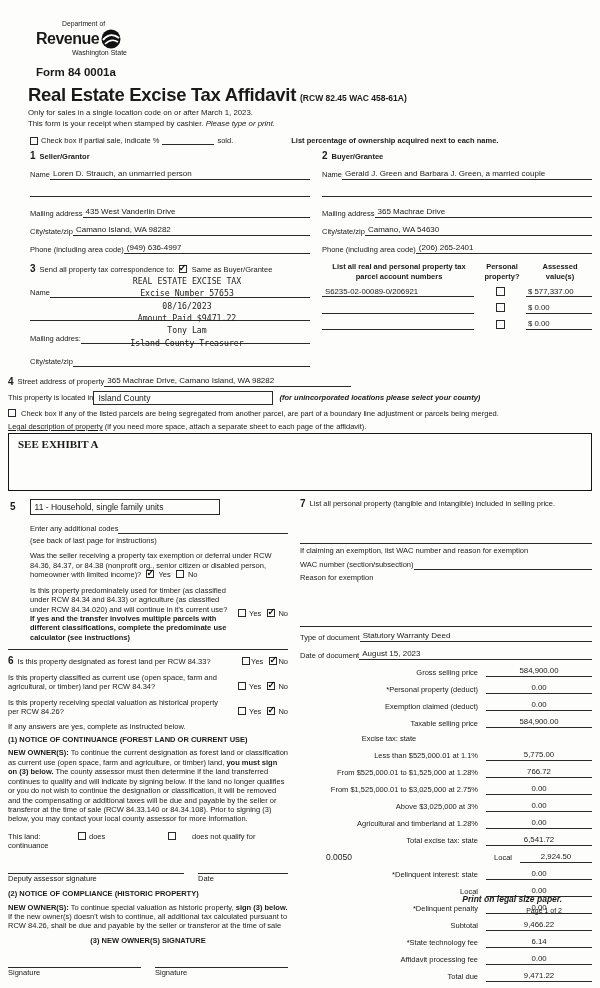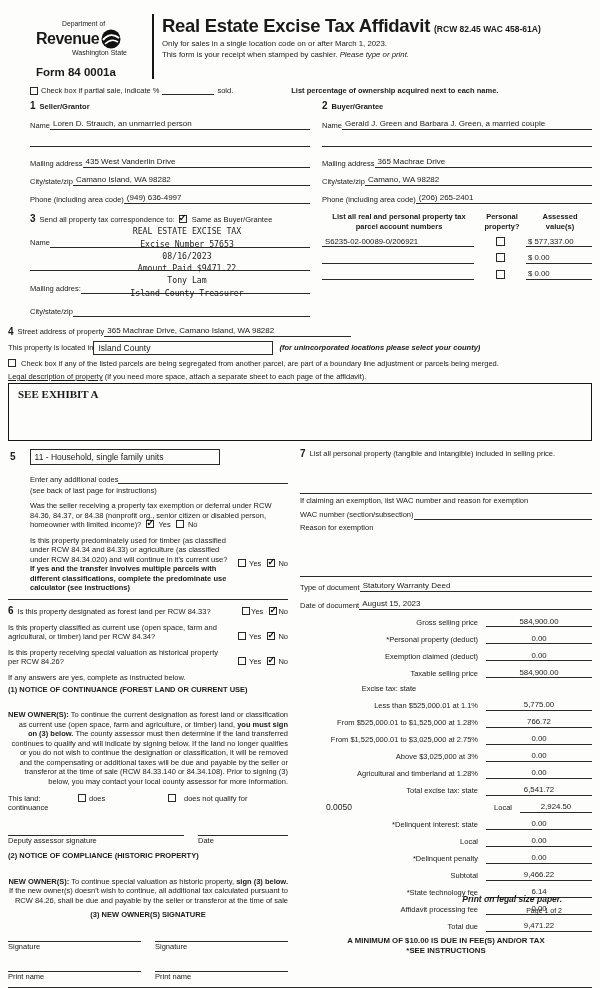--- a/index.html
+++ b/index.html
@@ -3,21 +3,21 @@
 <meta charset="utf-8">
 <style>
   html,body{margin:0;padding:0;background:#e9e9e9;}
   body{width:600px;height:988px;overflow:hidden;}
   .page{position:relative;width:600px;height:988px;background:#fdfdfb;color:#1a1a1a;
         font-family:"Liberation Sans",sans-serif;font-size:7.5px;line-height:1.26;box-sizing:border-box;
         padding:12px 8px 0 8px;}
   .b{font-weight:700;}
   .i{font-style:italic;}
   
-  .hdr{display:flex;margin-left:20px;}
+  .hdr{display:flex;margin-left:20px;flex-direction:column;}
   .logo{width:118px;flex:none;padding-top:8px;}
   .logo-dept{font-size:6.8px;margin-left:34px;}
   .logo-rev-row{display:flex;align-items:center;}
   .logo-rev{font-weight:700;font-size:16px;letter-spacing:-0.5px;margin-left:8px;}
   .logo-mark{width:20px;height:20px;margin-left:2px;}
   .logo-wa{font-size:7px;margin-left:44px;}
   .logo-form{font-weight:700;font-size:11.5px;margin-top:7px;margin-left:8px;}
   .vr{border-left:2px solid #151515;margin:2px 8px 0 6px;}
   .titleblk{flex:1;padding-top:2px;}
   .title-row{display:flex;align-items:baseline;}
@@ -62,21 +62,21 @@
   .exhibit{border:1.6px solid #151515;height:58px;margin-top:2px;padding:4px 9px;box-sizing:border-box;
            font-family:"Liberation Serif",serif;font-weight:700;font-size:11px;}
   
   .codebox{display:inline-block;border:1.2px solid #2a2a2a;min-width:180px;padding:1.5px 4px;font-size:8.5px;}
   .q{margin-top:6px;}
   .ynrow{display:flex;}
   .ynrow .qtext{flex:1;padding-right:4px;}
   .yn{white-space:nowrap;flex:none;align-self:flex-end;}
   .yn .cb{margin-left:4px;margin-right:1px;}
   .hrL{border-top:1.2px solid #2a2a2a;margin-top:7px;}
-  .para{margin-top:16px;text-align:right;}
+  .para{margin-top:4px;}
   .landrow{display:flex;margin-top:8px;}
   .sigline{border-bottom:1px solid #2a2a2a;min-height:10px;}
   .duo{display:flex;margin-top:12px;}
   .duo > div{flex:1;}
   .duo > div:first-child{margin-right:14px;}
   
   .mrow{display:flex;align-items:flex-end;margin-top:6.2px;gap:8px;}
   .mlabel{width:178px;flex:none;text-align:right;white-space:nowrap;}
   .mline{flex:1;border-bottom:1px solid #2a2a2a;text-align:center;padding:0 3px;font-size:7.8px;min-height:9px;}
   .mcenter{text-align:center;margin-top:6px;font-weight:400;}
@@ -198,21 +198,21 @@
       </div>
       <div class="frow">
           <span class="fill"></span>
         </div>
       <div class="frow" style="margin-top:10px">
         <span class="lbl">Mailing address</span>
         <span class="fill"><span class="val">365 Machrae Drive</span></span>
       </div>
       <div class="frow">
         <span class="lbl">City/state/zip</span>
-        <span class="fill"><span class="val">Camano, WA 98282</span></span>
+        <span class="fill"><span class="val">Camano, WA 54630</span></span>
       </div>
       <div class="frow">
         <span class="lbl">Phone (including area code)</span>
         <span class="fill"><span class="val">(206) 265-2401</span></span>
       </div>
 
       <div class="ptable">
         <div class="phead">
           <div class="c1">
             <div>List all real and personal property tax</div>
@@ -324,21 +324,21 @@
       <div class="q">If any answers are yes, complete as instructed below.</div>
 
       <div class="b" style="margin-top:3px">(1) NOTICE OF CONTINUANCE (FOREST LAND OR CURRENT USE)</div>
       <div class="para">
         <span class="b">NEW OWNER(S):</span><span> To continue the current designation as forest land or classification as current use (open space, farm and agriculture, or timber) land, </span><span class="b">you must sign on (3) below.</span><span> The county assessor must then determine if the land transferred continues  to qualify and will indicate by signing below. If the land no longer qualifies or you do not wish to continue the designation or classification, it will be removed and the compensating or additional taxes will be due and payable by the seller or transferor at the time of sale (RCW 84.33.140 or 84.34.108). Prior to signing (3) below, you may contact your local county assessor for more information.</span>
       </div>
 
       <div class="landrow">
         <span style="width:70px;flex:none">This land:</span>
         <span style="width:90px;flex:none"><span class="cb"></span><span style="margin-left:3px">does</span></span>
-        <span><span class="cb"></span><span style="margin-left:8px">does not qualify for</span></span>
+        <span><span class="cb"></span><span style="margin-left:16px">does not qualify for</span></span>
       </div>
       <div>continuance</div>
 
       <div class="duo">
         <div>
           <div class="sigline"></div>
           <div>Deputy assessor signature</div>
         </div>
         <div style="max-width:90px">
           <div class="sigline"></div>

